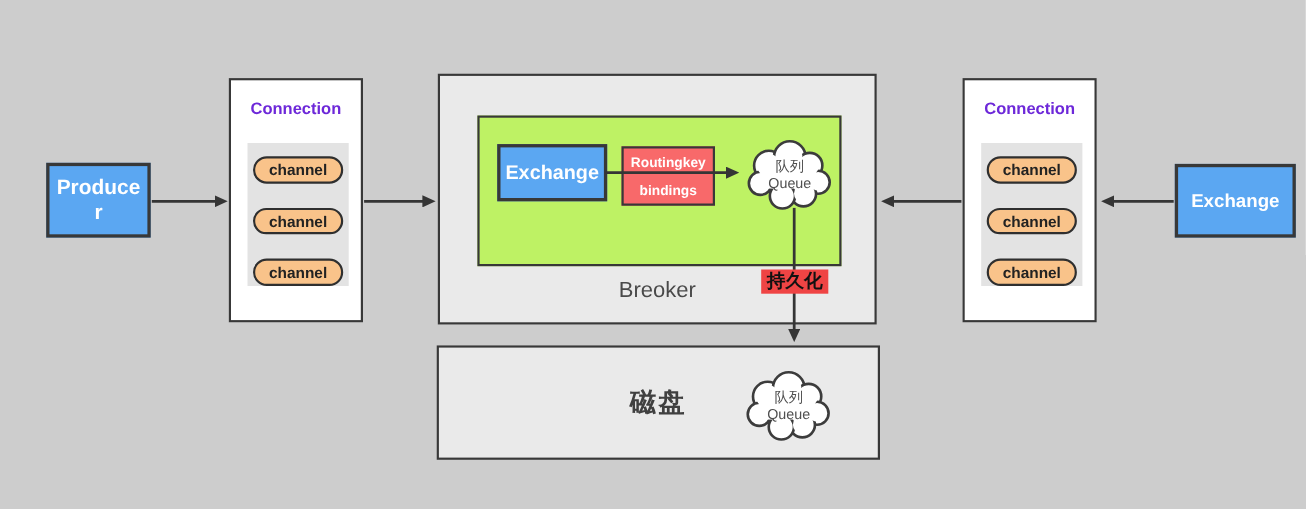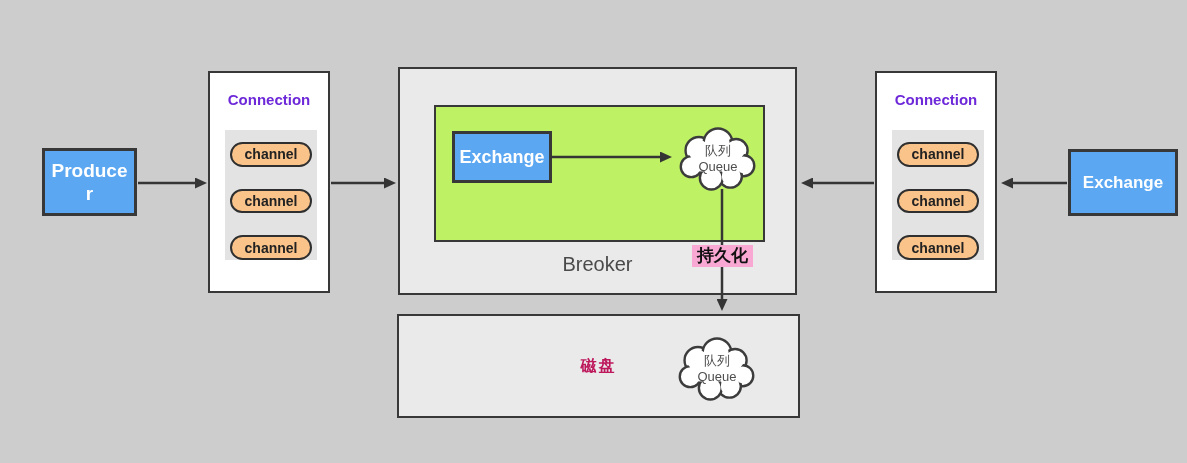--- a/index.html
+++ b/index.html
@@ -45,28 +45,28 @@
   
   .cloud{position:absolute;}
   .cloud svg{position:absolute;left:0;top:0;}
   .cloud .cloud-text{position:absolute;left:0;top:0;width:100%;height:100%;
          display:flex;flex-direction:column;justify-content:center;
          font-size:13px;line-height:16px;color:#4f4f4f;text-align:center;}
   .cloud1{left:240px;top:17px;width:84px;height:70px;}
   .cloud2{left:276px;top:18px;width:84px;height:70px;}
 
   
-  .persist{position:absolute;left:292px;top:176px;background:#f9a8d4;padding:0 5px;
+  .persist{position:absolute;left:292px;top:176px;background:#ef4444;padding:0 5px;
            font-size:17px;font-weight:bold;color:#111111;z-index:6;line-height:22px;}
 
   
   .disk{position:absolute;left:397px;top:314px;width:403px;height:104px;box-sizing:border-box;
         background:#EAEAEA;border:2px solid #383838;}
   .disk-label{position:absolute;left:50%;top:50%;transform:translate(-50%,-50%);
-              font-size:16px;font-weight:bold;color:#be185d;letter-spacing:2px;}
+              font-size:24px;font-weight:bold;color:#404040;letter-spacing:2px;}
 
   .arrows{position:absolute;left:0;top:0;width:1187px;height:463px;z-index:5;pointer-events:none;}
 </style>
 </head>
 <body>
 
 <div class="stage">
 
   <svg class="arrows" width="1187" height="463" viewBox="0 0 1187 463">
     <defs>
@@ -92,20 +92,24 @@
       <div class="pill">channel</div>
       <div class="pill">channel</div>
       <div class="pill">channel</div>
     </div>
   </div>
 
   <div class="broker">
     <div class="vhost">
       <div class="node blue exchange">
         <span>Exchange</span>
+      </div>
+      <div class="redbox">
+        <div class="row">Routingkey</div>
+        <div class="row">bindings</div>
       </div>
       <div class="cloud cloud1">
         <svg width="84" height="70" viewBox="0 0 88 72">
           <g stroke="#3c3c3c" stroke-width="2.5" fill="#ffffff">
             <circle cx="24" cy="27" r="14"></circle>
               <circle cx="44" cy="19" r="15"></circle>
             <circle cx="63" cy="27" r="12"></circle>
               <circle cx="71" cy="43" r="11"></circle>
             <circle cx="57" cy="54" r="12"></circle>
               <circle cx="37" cy="56" r="12"></circle>

